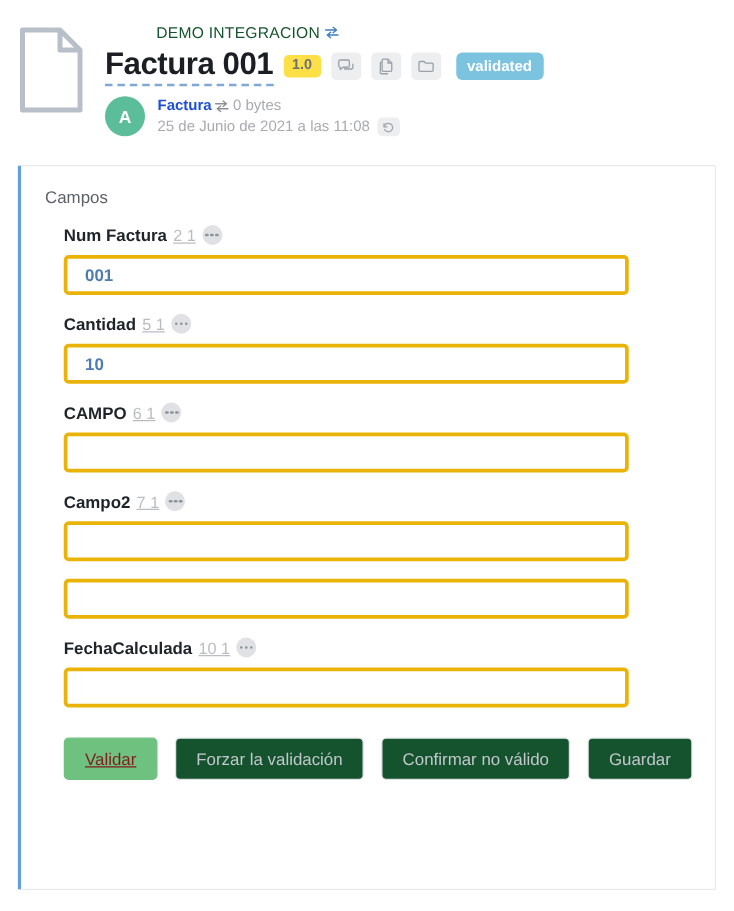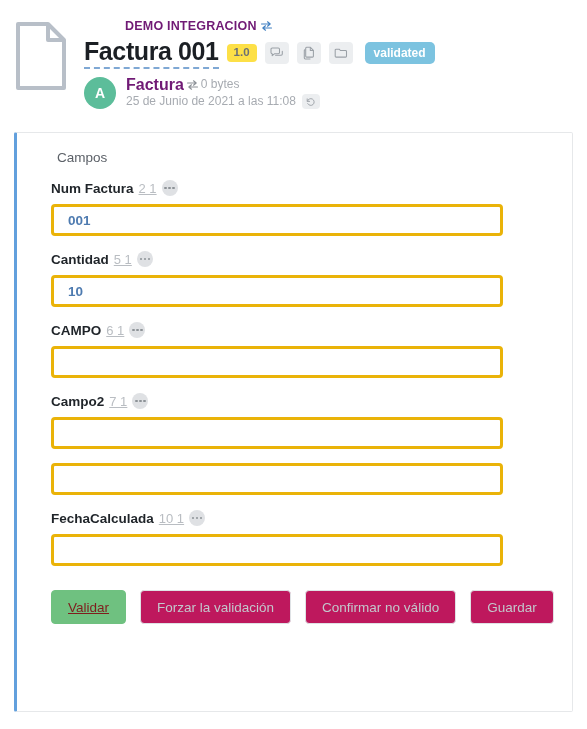--- a/index.html
+++ b/index.html
@@ -24,23 +24,23 @@
     flex: 0 0 54px;
     margin-top: 4px;
     margin-right: 16px;
   }
   .doc-thumb svg { display:block; }
 
   .doc-meta { flex: 1 1 auto; min-width: 0; padding-top: 2px; }
 
   .breadcrumb-row { display: flex; align-items: center; gap: 4px; height: 16px; }
   .breadcrumb-link {
-    color: #701a75;
+    color: #14532d;
     font-size: 12.5px;
-    font-weight: bold;
+    font-weight: normal;
     letter-spacing: 0.2px;
     text-decoration: none;
     cursor: pointer;
     white-space: nowrap;
     padding-left: 41px;
   }
   .swap-icon { display:inline-flex; align-items:center; color:#3f7fc1; }
 
   .title-row {
     display: flex;
@@ -100,21 +100,21 @@
     background: #5cbd9a;
     color: #fff;
     font-size: 14px;
     font-weight: bold;
     display: flex; align-items: center; justify-content: center;
     margin-right: 10px;
     cursor: pointer;
   }
   .sub-lines { font-size: 12px; line-height: 15px; }
   .sub-line-1 { display: flex; align-items: center; gap: 3px; }
-  .owner-name { color: #701a75; font-weight: bold; font-size: 16px; }
+  .owner-name { color: #1d4ed8; font-weight: bold; font-size: 12px; }
   .file-size { color: #a7abb1; font-size: 12px; }
   .sub-line-2 { display: flex; align-items: center; gap: 6px; margin-top: 2px; }
   .date-text { color: #a7abb1; font-size: 12px; }
   .history-chip {
     background: #eceef0;
     border-radius: 4px;
     width: 18px; height: 15px;
     display: inline-flex; align-items:center; justify-content:center;
     color: #a0a5ab;
     cursor: pointer;
@@ -129,21 +129,20 @@
     height: 580px;
     background: #ffffff;
     border: 1px solid #e6e8ea;
     border-left: 3px solid #62a0dd;
     border-radius: 2px;
   }
   .card-title {
     color: #5c6168;
     font-size: 13.5px;
     padding: 17px 0 0 19px;
-    margin-left: 21px;
   }
   .fields { padding: 14px 0 0 34px; }
 
   .field { margin-bottom: 14px; }
   .field-label-row { display: flex; align-items: center; gap: 5px; height: 18px; margin-bottom: 7px; }
   .field-label { font-size: 13.5px; font-weight: bold; color: #1f2429; }
   .field-num { font-size: 13px; color: #b9bdc2; text-decoration: underline; }
   .dots-badge {
     width: 16px; height: 16px;
     border-radius: 50%;
@@ -181,21 +180,21 @@
     cursor: pointer;
     white-space: nowrap;
   }
   .btn-primary {
     background: #6fc180;
     border: 1px solid #6fc180;
     color: #7f1d1d;
     text-decoration: underline;
   }
   .btn-disabled {
-    background: #be185d;
+    background: #14532d;
     border: 1px solid #dfe2e5;
     color: #c3c7cc;
     cursor: default;
   }
 </style>
 </head>
 <body>
 
 <div class="page">
 

